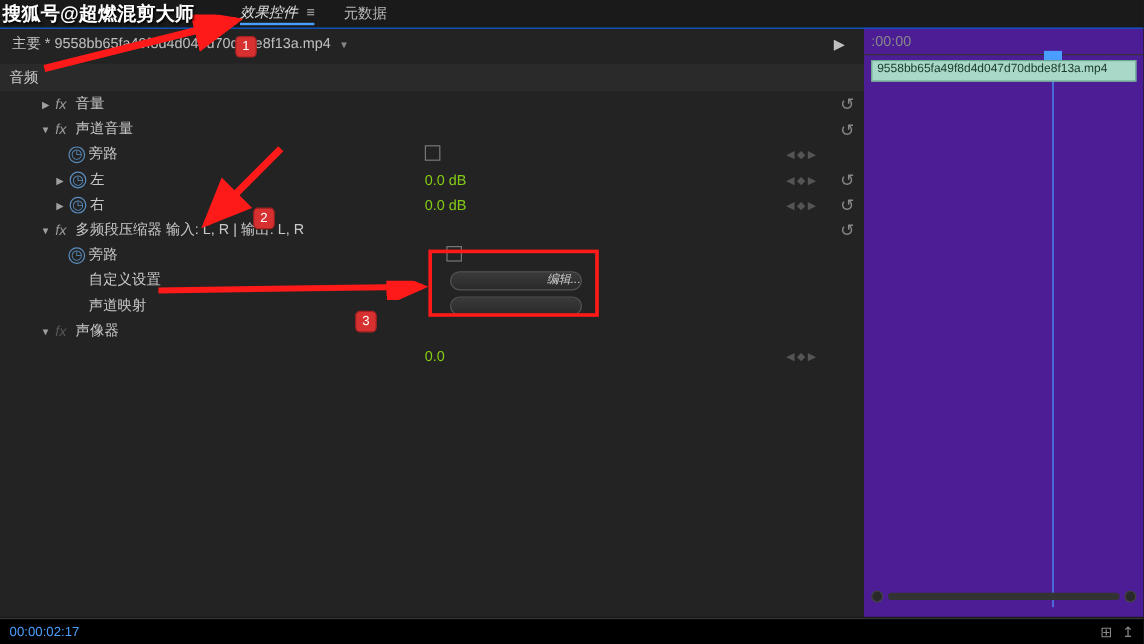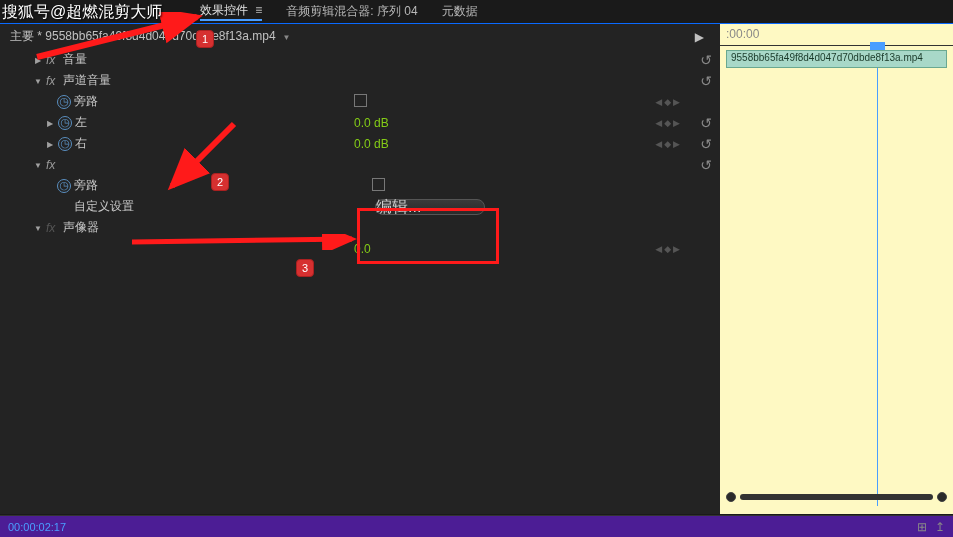--- a/index.html
+++ b/index.html
@@ -1,25 +1,25 @@
 <!DOCTYPE html>
 <html><head>
 <meta charset="utf-8">
 <style>
 * { margin: 0; padding: 0; box-sizing: border-box; font-family: "Microsoft YaHei", Arial, sans-serif; font-size: 12px; }
 body { background: #1a1a1a; color: #b0b0b0; width: 953px; height: 537px; overflow: hidden; position: relative; }
 
 .top-tabs { height: 24px; display: flex; align-items: center; gap: 24px; padding: 0 36px 0 200px; border-bottom: 1px solid #0a6aff; }
 .tab { color: #b8b8b8; cursor: pointer; }
-.tab.active { color: #e0e0e0; border-bottom: 2px solid #4a9eff; }
+.tab.active { color: #e0e0e0; border-bottom: 2px solid #4a9eff; font-style: italic; }
 .tab-menu { color: #b8b8b8; margin-left: 4px; }
 
 .main-content { display: flex; height: 490px; }
 .left-panel { width: 720px; background: #232323; display: flex; flex-direction: column; }
-.right-panel { width: 233px; background: #fef9c3; position: relative; }
+.right-panel { width: 233px; background: #4c1d95; position: relative; }
 
 .breadcrumb { padding: 4px 10px; display: flex; align-items: center; gap: 6px; color: #c0c0c0; }
 .breadcrumb .link { color: #4a9eff; }
 .breadcrumb .sep { color: #888; }
 .play-indicator { margin-left: auto; margin-right: 6px; }
 
 .section-header { background: #2a2a2a; padding: 3px 8px; color: #d0d0d0; margin-top: 4px; }
 
 .row { display: flex; align-items: center; height: 21px; padding-right: 8px; position: relative; padding-left: 18px; }
 .row-left { display: flex; align-items: center; gap: 3px; min-width: 350px; }
@@ -33,59 +33,59 @@
 .stopwatch { width: 14px; height: 14px; border: 1px solid #5a8fc0; border-radius: 50%; display: inline-flex; align-items: center; justify-content: center; font-size: 8px; color: #5a8fc0; }
 .stopwatch::before { content: "◷"; font-size: 11px; }
 .label { color: #c8c8c8; text-align: center; }
 .value { color: #84cc16; position: absolute; left: 354px; cursor: pointer; }
 .checkbox-empty { width: 13px; height: 13px; border: 1px solid #777; display: inline-block; }
 .diamond-controls { position: absolute; right: 40px; display: flex; align-items: center; gap: 2px; color: #555; }
 .diamond-controls span { font-size: 9px; }
 .reset-icon { position: absolute; right: 8px; color: #888; cursor: pointer; }
 .reset-icon::before { content: "↺"; font-size: 14px; }
 
-.edit-button { position: absolute; left: 375px; width: 110px; height: 16px; background: linear-gradient(#3a3a3a, #2a2a2a); border: 1px solid #555; border-radius: 8px; color: #d0d0d0; text-align: left; font-size: 16px; line-height: 14px; cursor: pointer; }
+.edit-button { position: absolute; left: 375px; width: 110px; height: 16px; background: linear-gradient(#3a3a3a, #2a2a2a); border: 1px solid #555; border-radius: 8px; color: #d0d0d0; text-align: right; font-size: 10px; line-height: 14px; cursor: pointer; font-style: italic; }
 .remap-button { position: absolute; left: 375px; width: 110px; height: 16px; background: linear-gradient(#3a3a3a, #2a2a2a); border: 1px solid #555; border-radius: 8px; color: #999; text-align: center; font-size: 10px; line-height: 14px; }
 
 .red-box { position: absolute; border: 3px solid #ff1a1a; pointer-events: none; }
 .red-badge { position: absolute; width: 18px; height: 18px; background: #d63030; border: 1px solid #aa2020; border-radius: 4px; color: #fff; text-align: center; line-height: 16px; font-size: 11px; pointer-events: none; }
 .arrow { position: absolute; pointer-events: none; }
 
 .timeline-ruler { height: 22px; border-bottom: 1px solid #333; position: relative; padding: 3px 6px; color: #888; font-size: 11px; }
 .playhead { position: absolute; top: 18px; left: 150px; width: 15px; height: 15px; background: #4a9eff; clip-path: polygon(0 0, 100% 0, 100% 60%, 50% 100%, 0 60%); }
 .playhead-line { position: absolute; top: 22px; left: 157px; width: 1px; height: 460px; background: #4a9eff; }
 .clip { position: absolute; top: 26px; left: 6px; right: 6px; height: 18px; background: #a8d8c8; border: 1px solid #6aa890; color: #1a3a2a; font-size: 10px; padding: 1px 4px; overflow: hidden; white-space: nowrap; }
 .scrollbar-dot { position: absolute; bottom: 12px; width: 10px; height: 10px; border: 1px solid #444; border-radius: 50%; background: #2a2a2a; }
 .scrollbar-track { position: absolute; bottom: 14px; height: 6px; background: #333; border-radius: 3px; }
 
-.watermark { position: absolute; top: 2px; left: 2px; color: #fff; font-size: 16px; font-weight: normal; text-shadow: 1px 1px 2px #000; pointer-events: none; z-index: 100; }
-
-.footer { position: absolute; bottom: 0; left: 0; right: 0; height: 22px; background: #4c1d95; border-top: 1px solid #333; display: flex; align-items: center; padding: 0 8px; }
+.watermark { position: absolute; top: 2px; left: 2px; color: #fff; font-size: 16px; font-weight: bold; text-shadow: 1px 1px 2px #000; pointer-events: none; z-index: 100; }
+
+.footer { position: absolute; bottom: 0; left: 0; right: 0; height: 22px; background: #000000; border-top: 1px solid #333; display: flex; align-items: center; padding: 0 8px; }
 .timecode { color: #4a9eff; font-size: 11px; }
 .footer-icons { margin-left: auto; display: flex; gap: 8px; color: #888; }
 </style>
 </head>
 <body>
 
 <div class="watermark">搜狐号@超燃混剪大师</div>
 
 <div class="top-tabs">
   <span class="tab active"><span>效果控件</span> <span class="tab-menu">≡</span></span>
-  <span class="tab">音频剪辑混合器: 序列 04</span>
   <span class="tab">元数据</span>
 </div>
 
 <div class="main-content">
   <div class="left-panel">
     <div class="breadcrumb">
       <span><span>主要 * </span><span>9558bb65fa49f8d4d047d70dbde8f13a.mp4</span></span>
       <span class="sep chevron down"></span>
       <span class="play-indicator">▶</span>
     </div>
 
+    <div class="section-header">音频</div>
 
     <div class="row">
       <div class="row-left">
           <span class="indent1"></span>
           <span class="chevron right"></span>
           <span class="fx">fx</span>
           <span class="label">音量</span>
         </div>
       <span class="reset-icon"></span>
     </div>
@@ -144,20 +144,21 @@
           <span>▶</span>
         </span>
       <span class="reset-icon"></span>
     </div>
 
     <div class="row">
       <div class="row-left">
           <span class="indent1"></span>
           <span class="chevron down"></span>
           <span class="fx">fx</span>
+          <span class="label">多频段压缩器 输入: L, R | 输出: L, R</span>
         </div>
       <span class="reset-icon"></span>
     </div>
 
     <div class="row">
       <div class="row-left">
           <span class="indent3"></span>
           <span class="stopwatch"></span>
           <span class="label">旁路</span>
         </div>
@@ -166,20 +167,28 @@
 
     <div class="row">
       <div class="row-left">
           <span class="indent3"></span>
           <span style="width:14px"></span>
           <span class="label">自定义设置</span>
         </div>
       <span class="edit-button">编辑...</span>
     </div>
 
+    <div class="row">
+      <div class="row-left">
+          <span class="indent3"></span>
+          <span style="width:14px"></span>
+          <span class="label">声道映射</span>
+        </div>
+      <span class="remap-button"></span>
+    </div>
 
 
     <div class="row">
       <div class="row-left">
           <span class="indent1"></span>
           <span class="chevron down"></span>
           <span class="fx" style="color:#555">fx</span>
           <span class="label">声像器</span>
         </div>
     </div>

